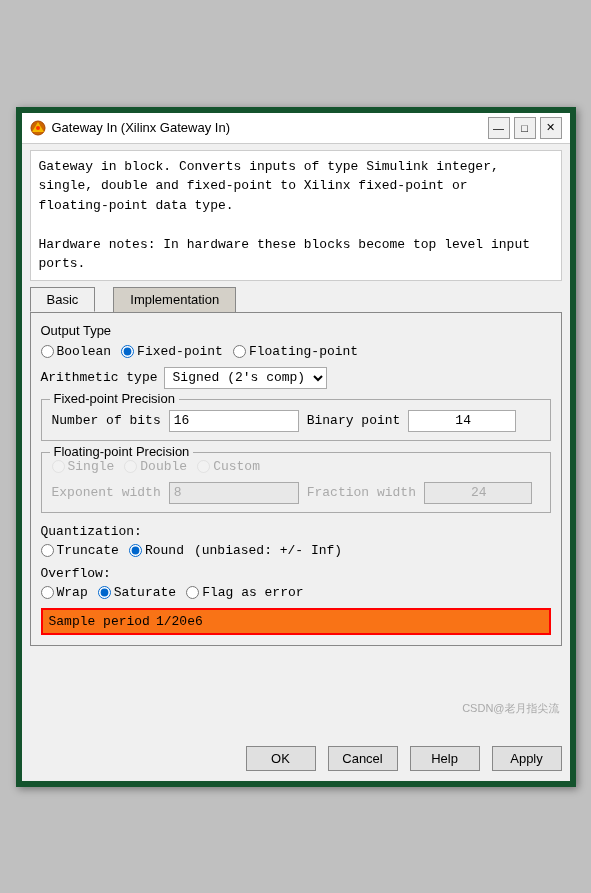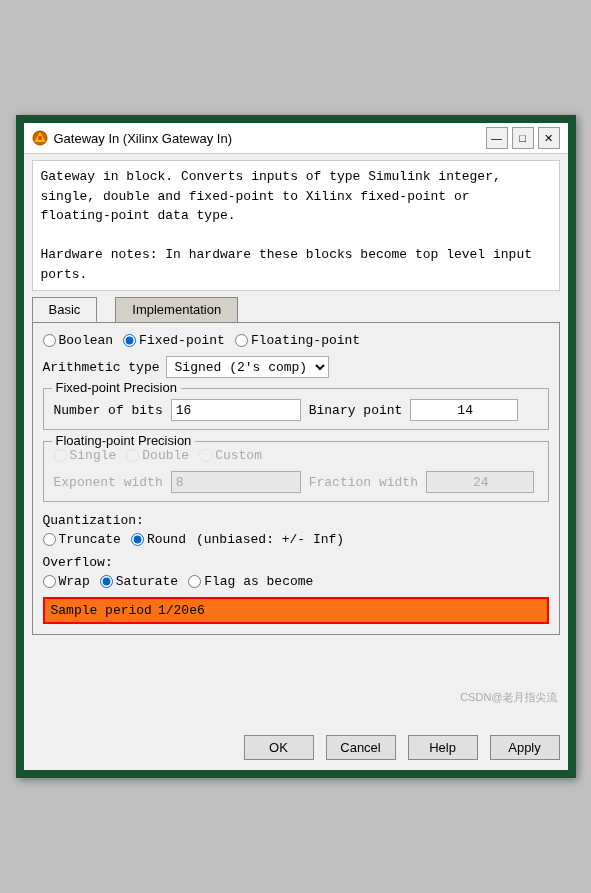--- a/index.html
+++ b/index.html
@@ -9,21 +9,21 @@
       background: #c0c0c0;
       display: flex;
       justify-content: center;
       align-items: center;
       width: 591px;
       height: 893px;
     }
     .window {
       width: 560px;
       background: #f0f0f0;
-      border: 8px solid #14532d;
+      border: 6px solid #14532d;
       box-shadow: 2px 2px 8px rgba(0,0,0,0.4);
       display: flex;
       flex-direction: column;
     }
     .title-bar {
       background: #fff;
       border-bottom: 1px solid #ccc;
       display: flex;
       align-items: center;
       padding: 4px 8px;
@@ -273,20 +273,21 @@
     <div class="tab active">
       <span>Basic</span>
     </div>
     <div class="tab">
       <span>Implementation</span>
     </div>
   </div>
 
   <div class="main-panel">
 
+    <div class="section-label">Output Type</div>
     <div class="radio-row">
       <div class="radio-item">
         <input type="radio" name="output_type" id="rb_boolean" style="">
         <label for="rb_boolean">Boolean</label>
       </div>
       <div class="radio-item">
         <input type="radio" name="output_type" id="rb_fixed" checked="" style="">
         <label for="rb_fixed">Fixed-point</label>
       </div>
       <div class="radio-item">
@@ -358,21 +359,21 @@
         <div class="radio-item">
           <input type="radio" name="overflow" id="rb_wrap" style="">
           <label for="rb_wrap">Wrap</label>
         </div>
         <div class="radio-item">
           <input type="radio" name="overflow" id="rb_saturate" checked="" style="">
           <label for="rb_saturate">Saturate</label>
         </div>
         <div class="radio-item">
           <input type="radio" name="overflow" id="rb_flag" style="">
-          <label for="rb_flag">Flag as become</label>
+          <label for="rb_flag">Flag as error</label>
         </div>
       </div>
     </div>
 
     <div class="sample-section">
       <div class="sample-row">
         <span>Sample period</span>
         <input type="text" class="sample-input" value="1/20e6" style="">
       </div>
     </div>

